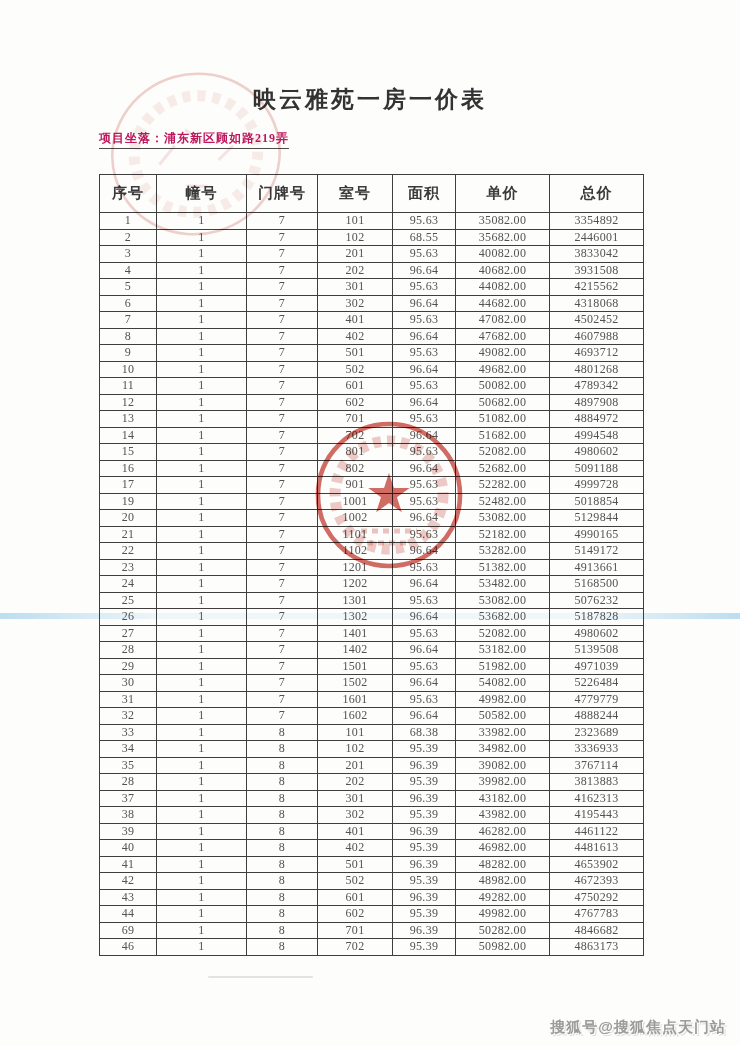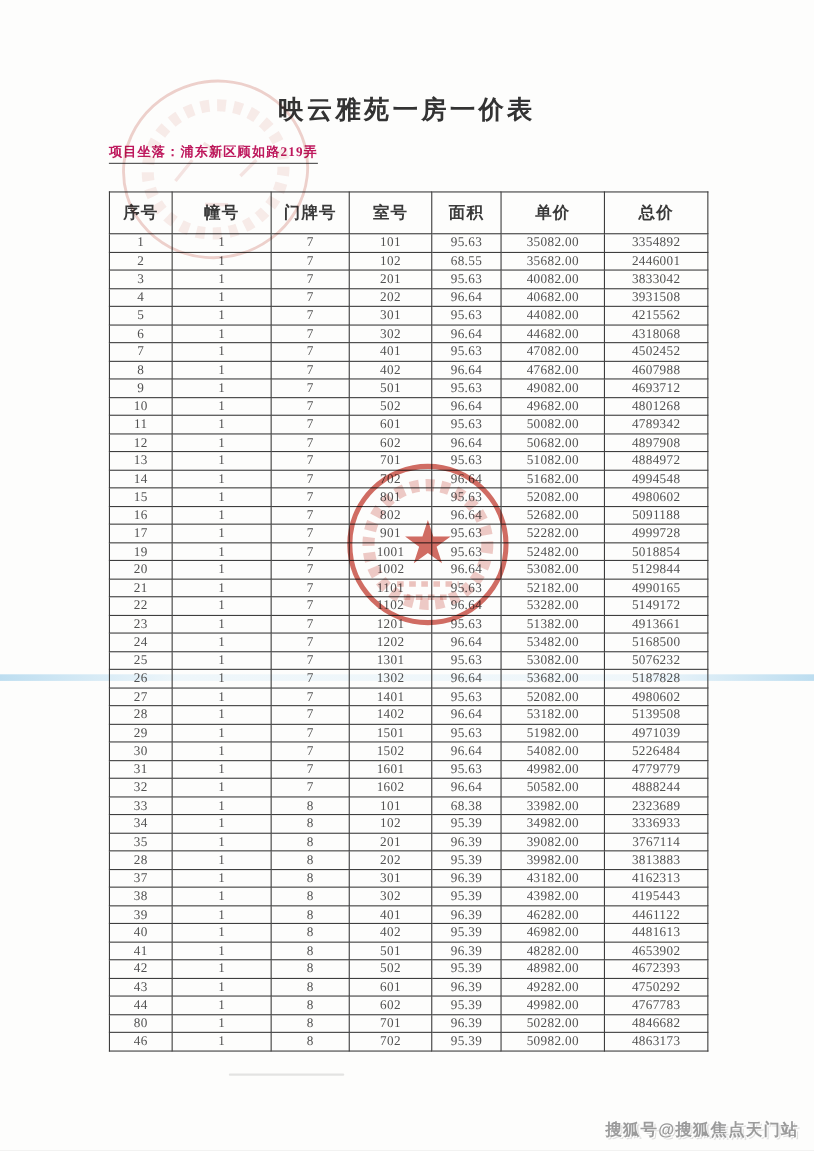--- a/index.html
+++ b/index.html
@@ -488,21 +488,21 @@
         <tr>
           <td>44</td>
           <td>1</td>
           <td>8</td>
           <td>602</td>
           <td>95.39</td>
           <td>49982.00</td>
           <td>4767783</td>
         </tr>
         <tr>
-          <td>80</td>
+          <td>69</td>
           <td>1</td>
           <td>8</td>
           <td>701</td>
           <td>96.39</td>
           <td>50282.00</td>
           <td>4846682</td>
         </tr>
         <tr>
           <td>46</td>
           <td>1</td>

